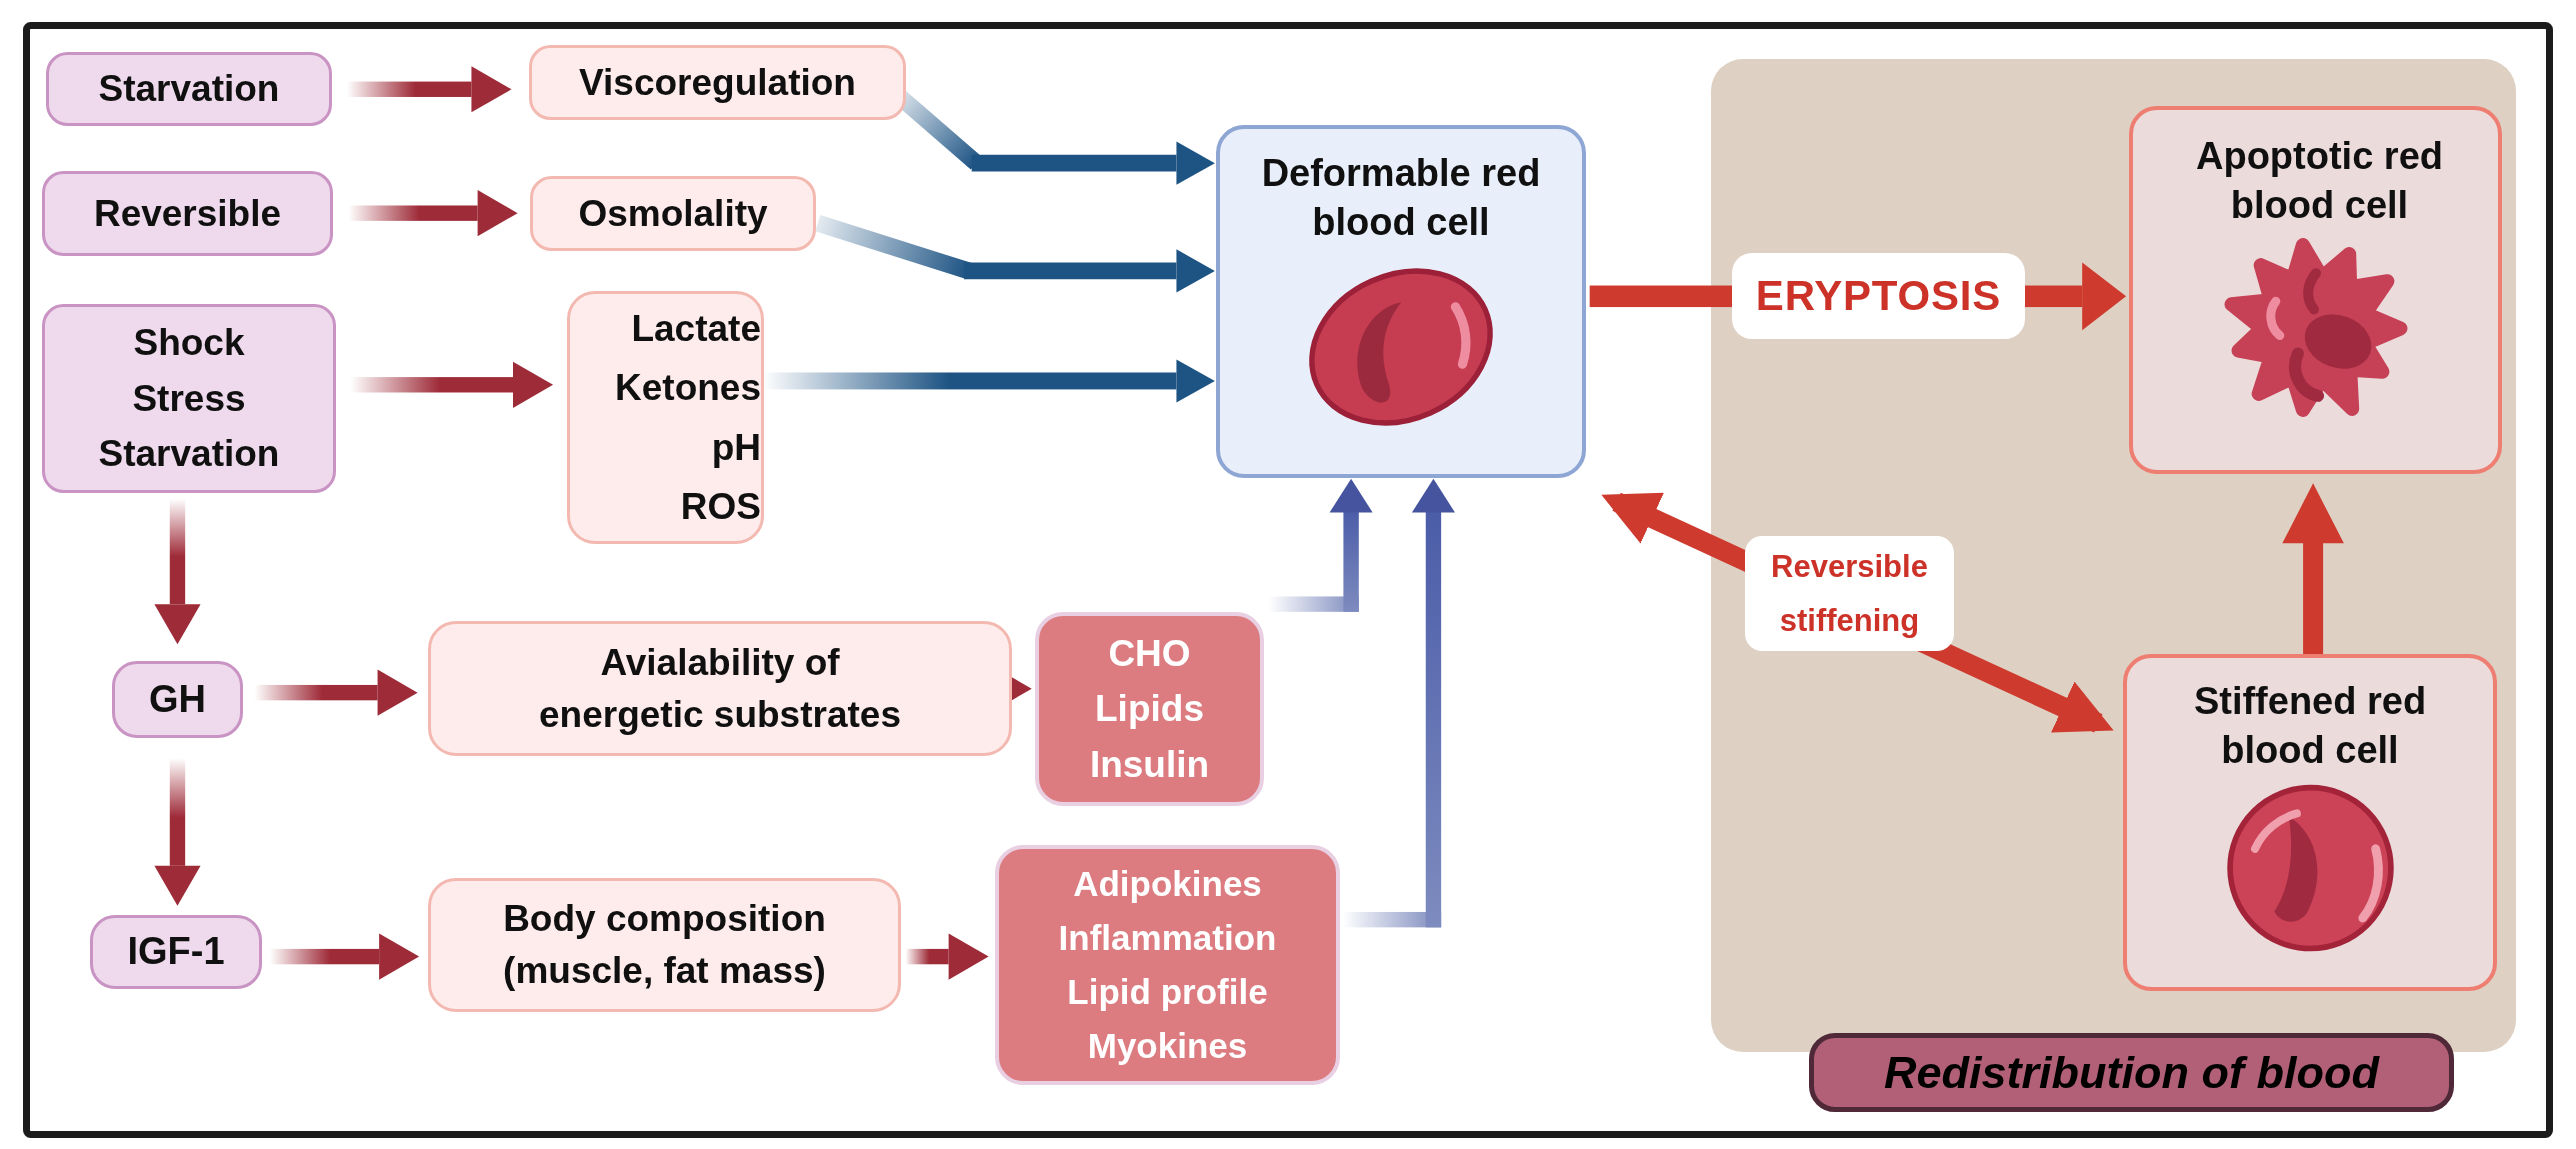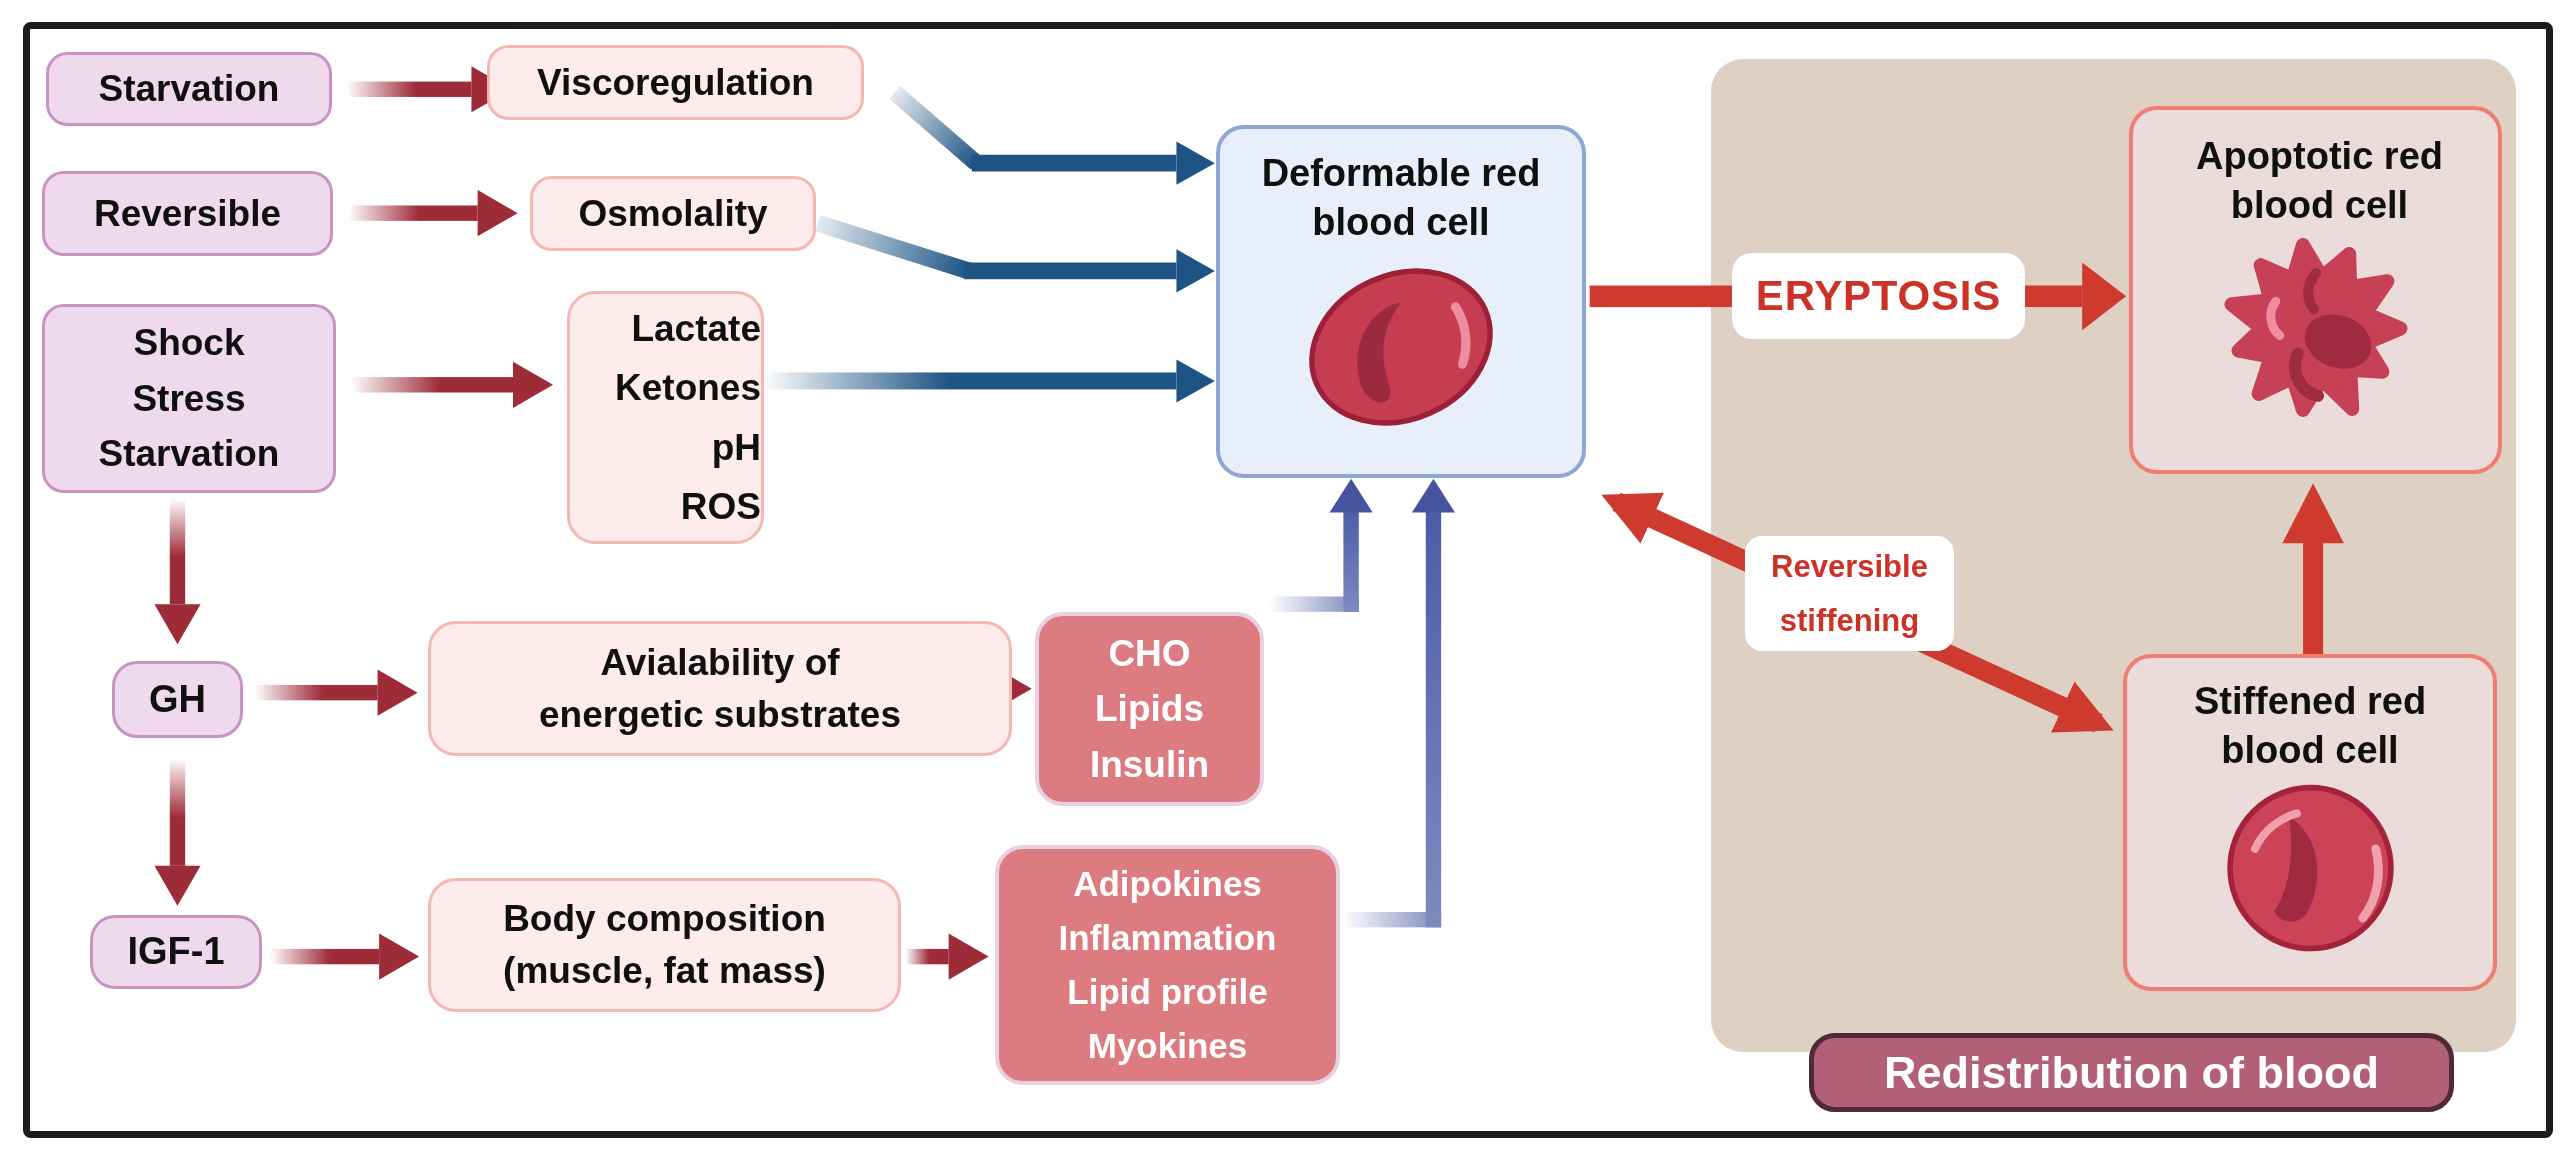--- a/index.html
+++ b/index.html
@@ -11,29 +11,29 @@
        background:#ded0c3;border-radius:32px;z-index:1;}
   svg.arrows{position:absolute;left:0;top:0;z-index:2;}
   .box{position:absolute;display:flex;flex-direction:column;align-items:center;justify-content:center;
        text-align:center;z-index:3;box-sizing:border-box;}
   .purple{background:#eedaec;border:3.8px solid #c993c3;border-radius:21.6px;}
   .pink{background:#fdeceb;border:3.8px solid #f3b9b1;border-radius:21.6px;}
   .rose{background:#dc7c80;border:4.6px solid #e8cfe2;border-radius:28px;color:#ffffff;}
   .bluebox{background:#e9effa;border:4.6px solid #8ea6d4;border-radius:28px;}
   .outline{background:#ebdbdb;border:4.6px solid #ee7e71;border-radius:28px;}
   .whitelabel{background:#ffffff;border-radius:20px;color:#cc3227;}
-  .pill{background:#b26078;border:5.4px solid #4f2938;border-radius:26px;color:#ffffff;}
+  .pill{background:#b26078;border:5.4px solid #4f2938;border-radius:26px;color:#000000;font-style:italic;}
   .fs46{font-size:35px;line-height:1.55;} .fs48{font-size:37px;} .fs50{font-size:38px;line-height:1.3;}
   .lh15{line-height:1.5;} .lh16{line-height:1.6;} .lh14{line-height:1.4;}
   #b-hema{left:46px;top:52px;width:286px;height:74px;}
   #b-dehy{left:42px;top:171px;width:291px;height:85px;}
   #b-shock{left:42px;top:304px;width:294px;height:189px;}
   #b-gh{left:112px;top:661px;width:131px;height:77px;border-radius:25px;}
   #b-igf1{left:90px;top:915px;width:172px;height:74px;border-radius:25px;}
-  #b-visco{left:487px;top:45px;width:377px;height:75px;}
+  #b-visco{left:529px;top:45px;width:377px;height:75px;}
   #b-osmo{left:530px;top:176px;width:286px;height:75px;}
   #b-lact{left:567px;top:291px;width:197px;height:253px;border-radius:28px;align-items:flex-end;}
   #b-avail{left:428px;top:621px;width:584px;height:135px;border-radius:28px;}
   #b-body{left:428px;top:878px;width:473px;height:134px;border-radius:28px;}
   #b-cho{left:1035px;top:612px;width:229px;height:194px;}
   #b-adipo{left:995px;top:845px;width:345px;height:240px;}
   #b-deform{left:1216px;top:125px;width:370px;height:353px;padding-top:20px;justify-content:flex-start;}
   #b-apopt{left:2129px;top:106px;width:373px;height:368px;padding-top:21.6px;justify-content:flex-start;padding-left:8px;}
   #b-stiff{left:2123px;top:654px;width:374px;height:337px;padding-top:18.5px;justify-content:flex-start;}
   #l-erypt{left:1732px;top:253px;width:293px;height:86px;font-size:42px;letter-spacing:0.8px;}

